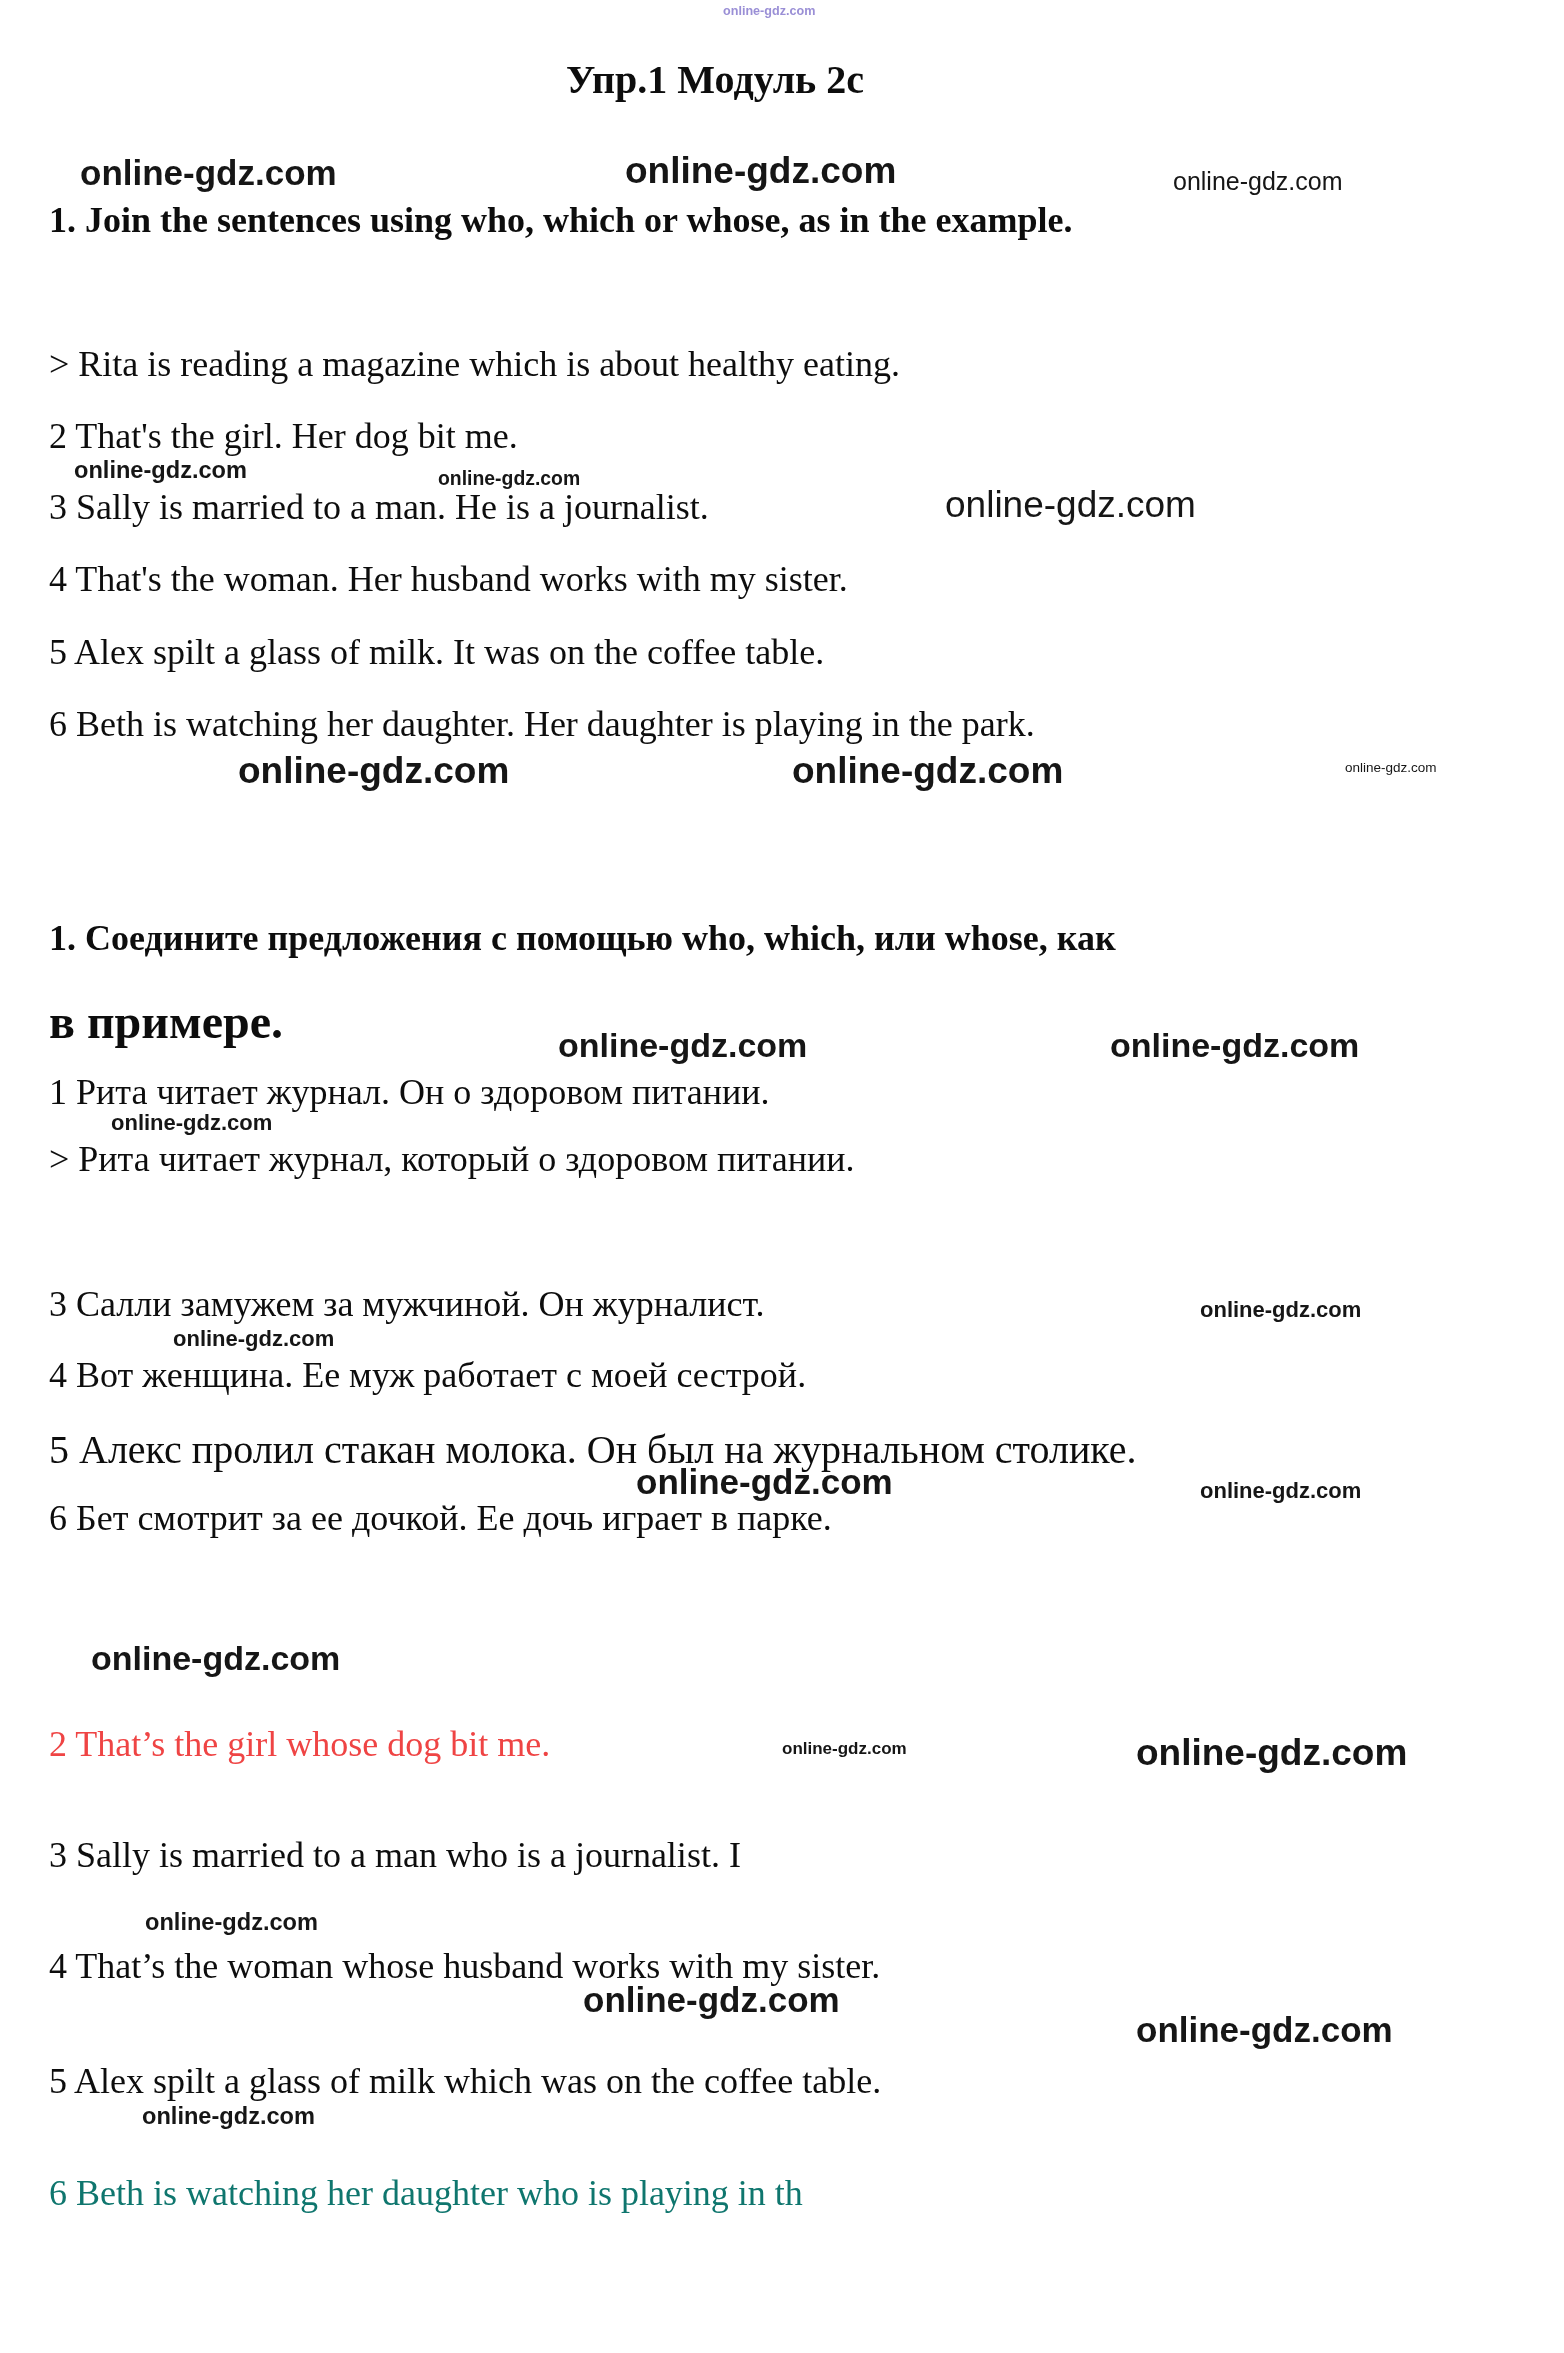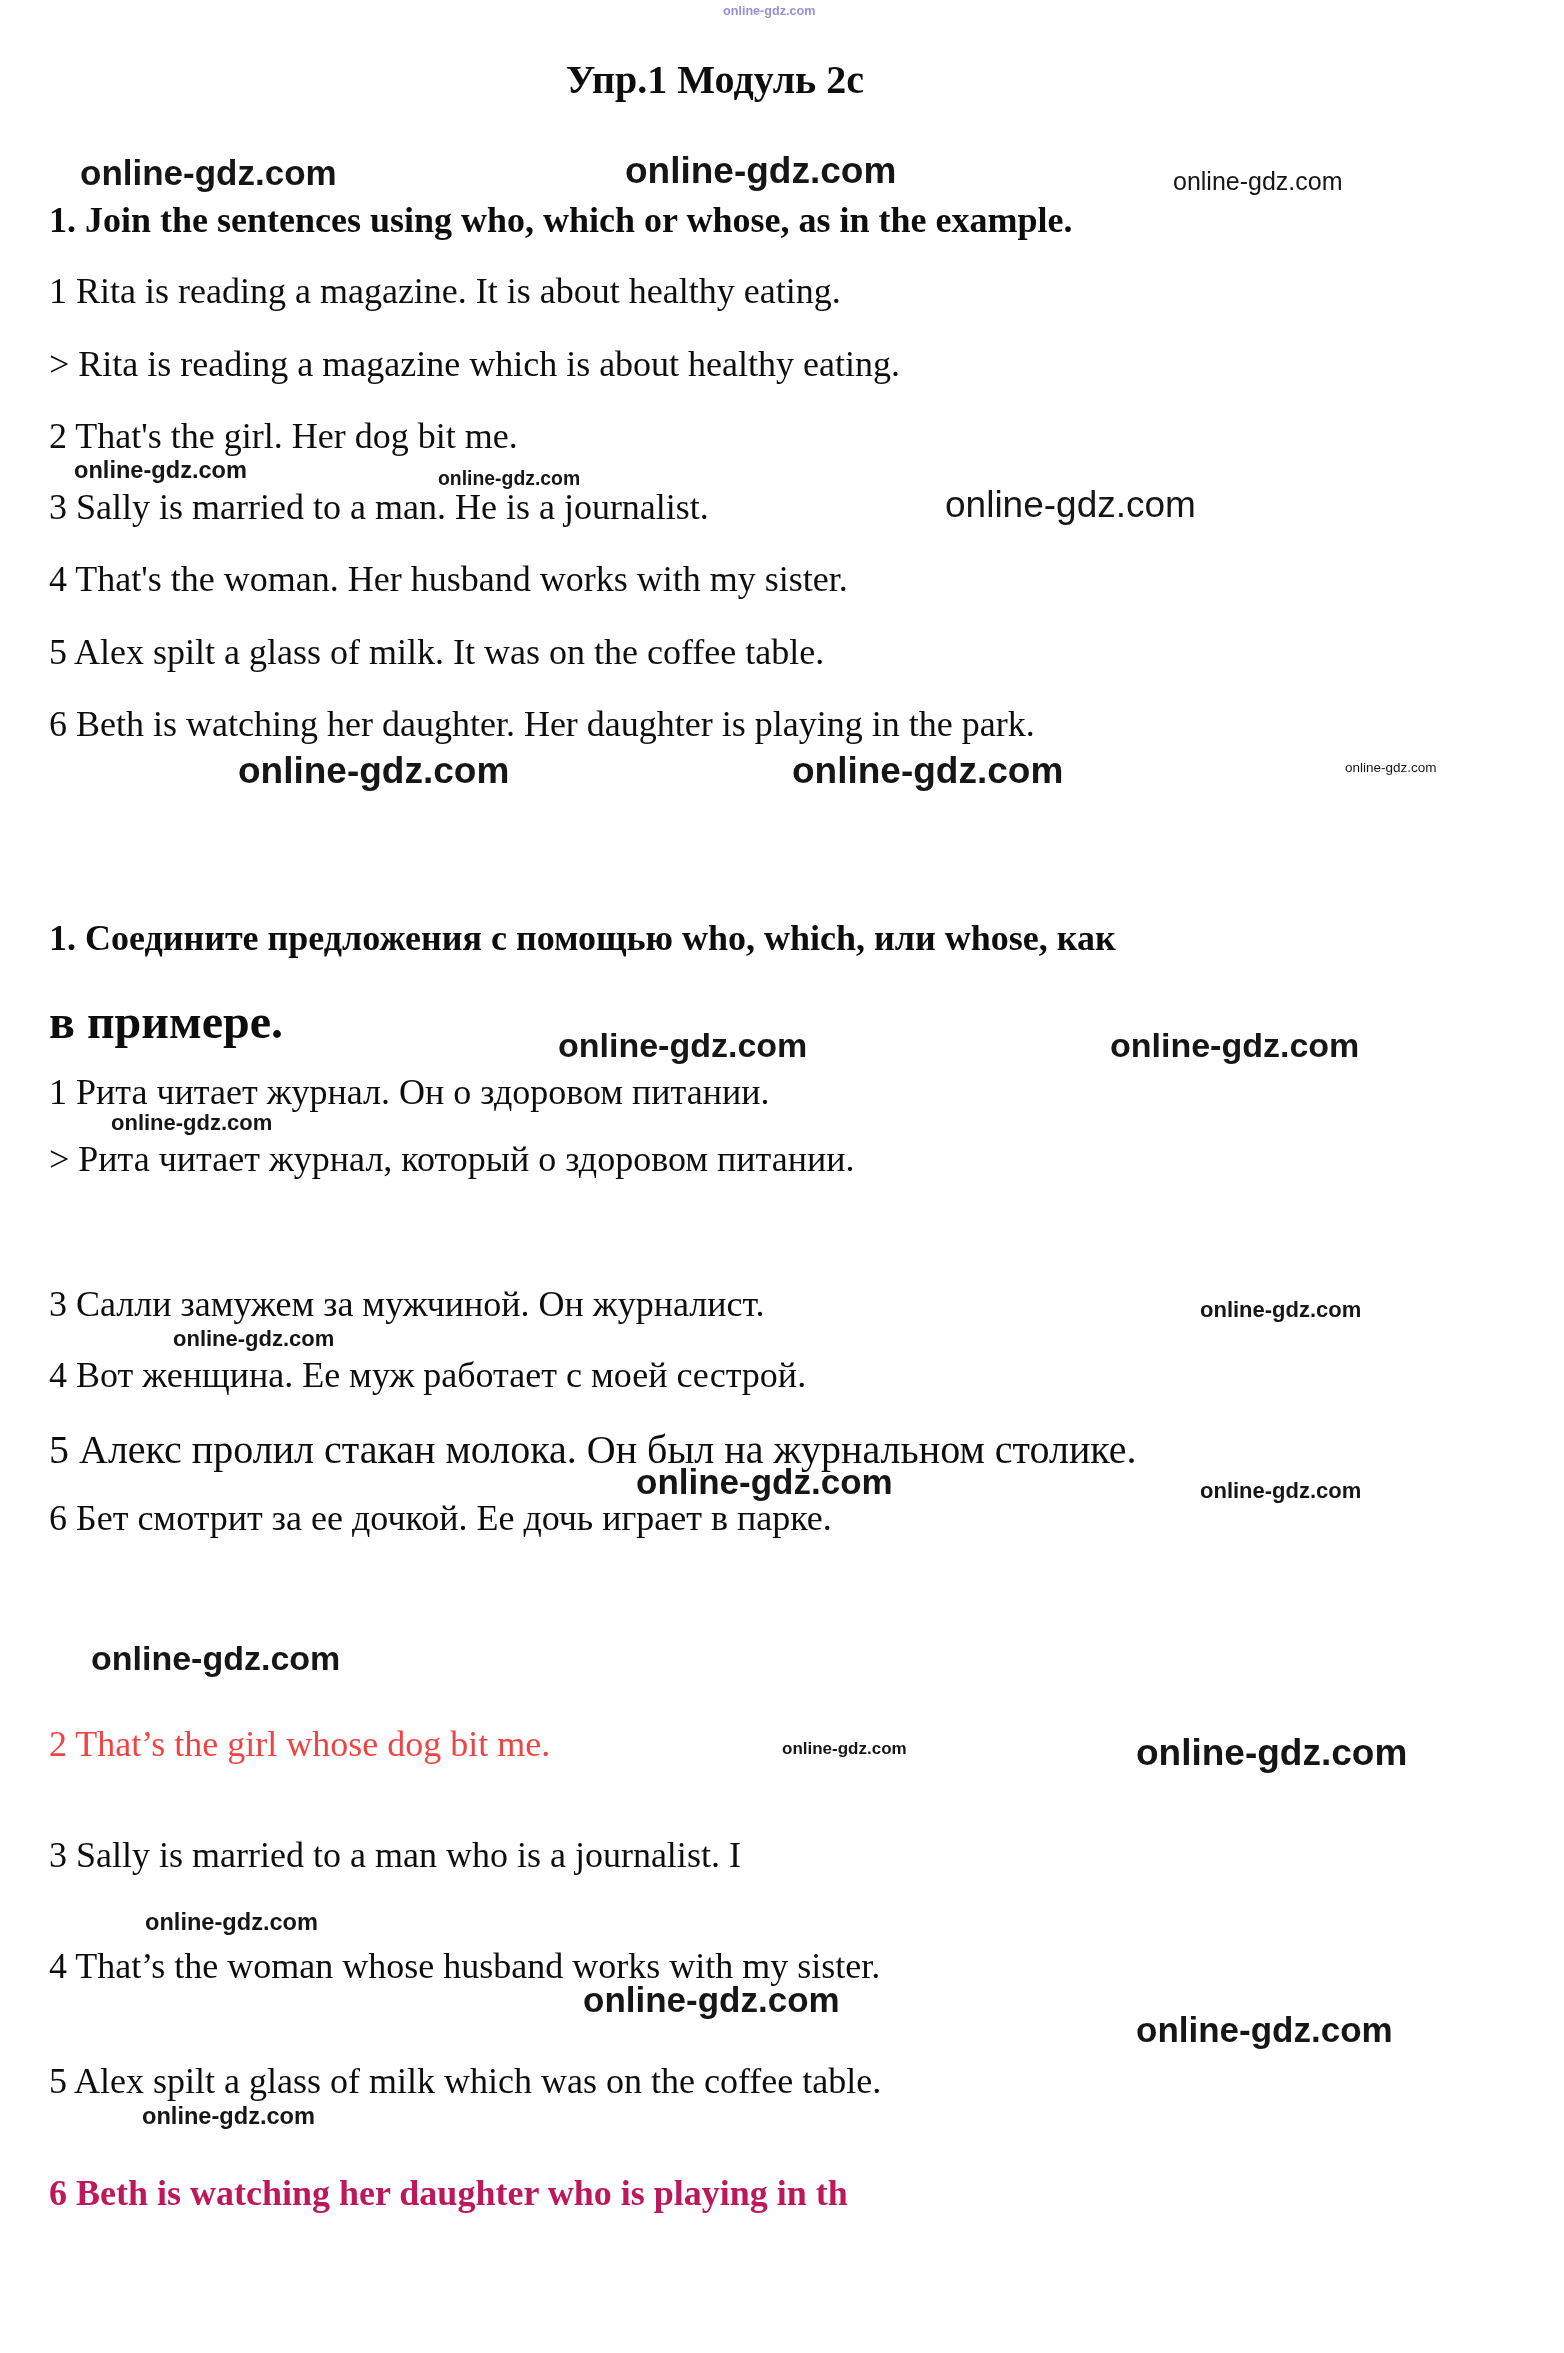--- a/index.html
+++ b/index.html
@@ -30,21 +30,20 @@
 </head>
 <body>
 
 <div id="page">
     <div class="tline sans" style="left: 723px; top: 4.2px; font-size: 12.6px; font-weight: bold; color: rgb(154, 143, 214);">online-gdz.com</div>
     <div class="tline serif" style="left: 566px; top: 57px; font-size: 40px; font-weight: bold; color: rgb(13, 13, 13);">Упр.1 Модуль 2c</div>
     <div class="tline sans" style="left: 80px; top: 153px; font-size: 35px; font-weight: bold; color: rgb(22, 22, 22);">online-gdz.com</div>
     <div class="tline sans" style="left: 625px; top: 150px; font-size: 37px; font-weight: bold; color: rgb(22, 22, 22);">online-gdz.com</div>
     <div class="tline sans" style="left: 1173px; top: 167px; font-size: 25px; font-weight: normal; color: rgb(22, 22, 22);">online-gdz.com</div>
     <div class="tline serif" style="left: 49px; top: 200px; font-size: 36px; font-weight: bold; color: rgb(13, 13, 13);">1. Join the sentences using who, which or whose, as in the example.</div>
-    <div class="tline serif" style="left: 49px; top: 271px; font-size: 36px; font-weight: normal; color: rgb(13, 13, 13);">1 Rita is reading a magazine. It is about healthy eating.</div>
     <div class="tline serif" style="left: 49px; top: 344px; font-size: 36px; font-weight: normal; color: rgb(13, 13, 13);">&gt; Rita is reading a magazine which is about healthy eating.</div>
     <div class="tline serif" style="left: 49px; top: 416px; font-size: 36px; font-weight: normal; color: rgb(13, 13, 13);">2 That's the girl. Her dog bit me.</div>
     <div class="tline sans" style="left: 74px; top: 457px; font-size: 23.6px; font-weight: bold; color: rgb(22, 22, 22);">online-gdz.com</div>
     <div class="tline sans" style="left: 438px; top: 467px; font-size: 19.4px; font-weight: bold; color: rgb(22, 22, 22);">online-gdz.com</div>
     <div class="tline serif" style="left: 49px; top: 487px; font-size: 36px; font-weight: normal; color: rgb(13, 13, 13);">3 Sally is married to a man. He is a journalist.</div>
     <div class="tline sans" style="left: 945px; top: 484px; font-size: 37px; font-weight: normal; color: rgb(22, 22, 22);">online-gdz.com</div>
     <div class="tline serif" style="left: 49px; top: 559px; font-size: 36px; font-weight: normal; color: rgb(13, 13, 13);">4 That's the woman. Her husband works with my sister.</div>
     <div class="tline serif" style="left: 49px; top: 632px; font-size: 36px; font-weight: normal; color: rgb(13, 13, 13);">5 Alex spilt a glass of milk. It was on the coffee table.</div>
     <div class="tline serif" style="left: 49px; top: 704px; font-size: 36px; font-weight: normal; color: rgb(13, 13, 13);">6 Beth is watching her daughter. Her daughter is playing in the park.</div>
     <div class="tline sans" style="left: 238px; top: 750px; font-size: 37px; font-weight: bold; color: rgb(22, 22, 22);">online-gdz.com</div>
@@ -69,15 +68,15 @@
     <div class="tline serif" style="left: 49px; top: 1724px; font-size: 36px; font-weight: normal; color: #ef4444;">2 That’s the girl whose dog bit me.</div>
     <div class="tline sans" style="left: 782px; top: 1739px; font-size: 17px; font-weight: bold; color: rgb(22, 22, 22);">online-gdz.com</div>
     <div class="tline sans" style="left: 1136px; top: 1732px; font-size: 37px; font-weight: bold; color: rgb(22, 22, 22);">online-gdz.com</div>
     <div class="tline serif" style="left: 49px; top: 1835px; font-size: 36px; font-weight: normal; color: rgb(13, 13, 13);">3 Sally is married to a man who is a journalist. I</div>
     <div class="tline sans" style="left: 145px; top: 1909px; font-size: 23.6px; font-weight: bold; color: rgb(22, 22, 22);">online-gdz.com</div>
     <div class="tline serif" style="left: 49px; top: 1946px; font-size: 36px; font-weight: normal; color: rgb(13, 13, 13);">4 That’s the woman whose husband works with my sister.</div>
     <div class="tline sans" style="left: 583px; top: 1980px; font-size: 35px; font-weight: bold; color: rgb(22, 22, 22);">online-gdz.com</div>
     <div class="tline sans" style="left: 1136px; top: 2010px; font-size: 35px; font-weight: bold; color: rgb(22, 22, 22);">online-gdz.com</div>
     <div class="tline serif" style="left: 49px; top: 2061px; font-size: 36px; font-weight: normal; color: rgb(13, 13, 13);">5 Alex spilt a glass of milk which was on the coffee table.</div>
     <div class="tline sans" style="left: 142px; top: 2103px; font-size: 23.6px; font-weight: bold; color: rgb(22, 22, 22);">online-gdz.com</div>
-    <div class="tline serif" style="left: 49px; top: 2173px; font-size: 36px; font-weight: bold; color: #be185d;">6 Beth is watching her daughter who is playing in th</div>
+    <div class="tline serif" style="left: 49px; top: 2173px; font-size: 36px; font-weight: normal; color: #0f766e;">6 Beth is watching her daughter who is playing in th</div>
   </div>
 
 
 </body></html>

